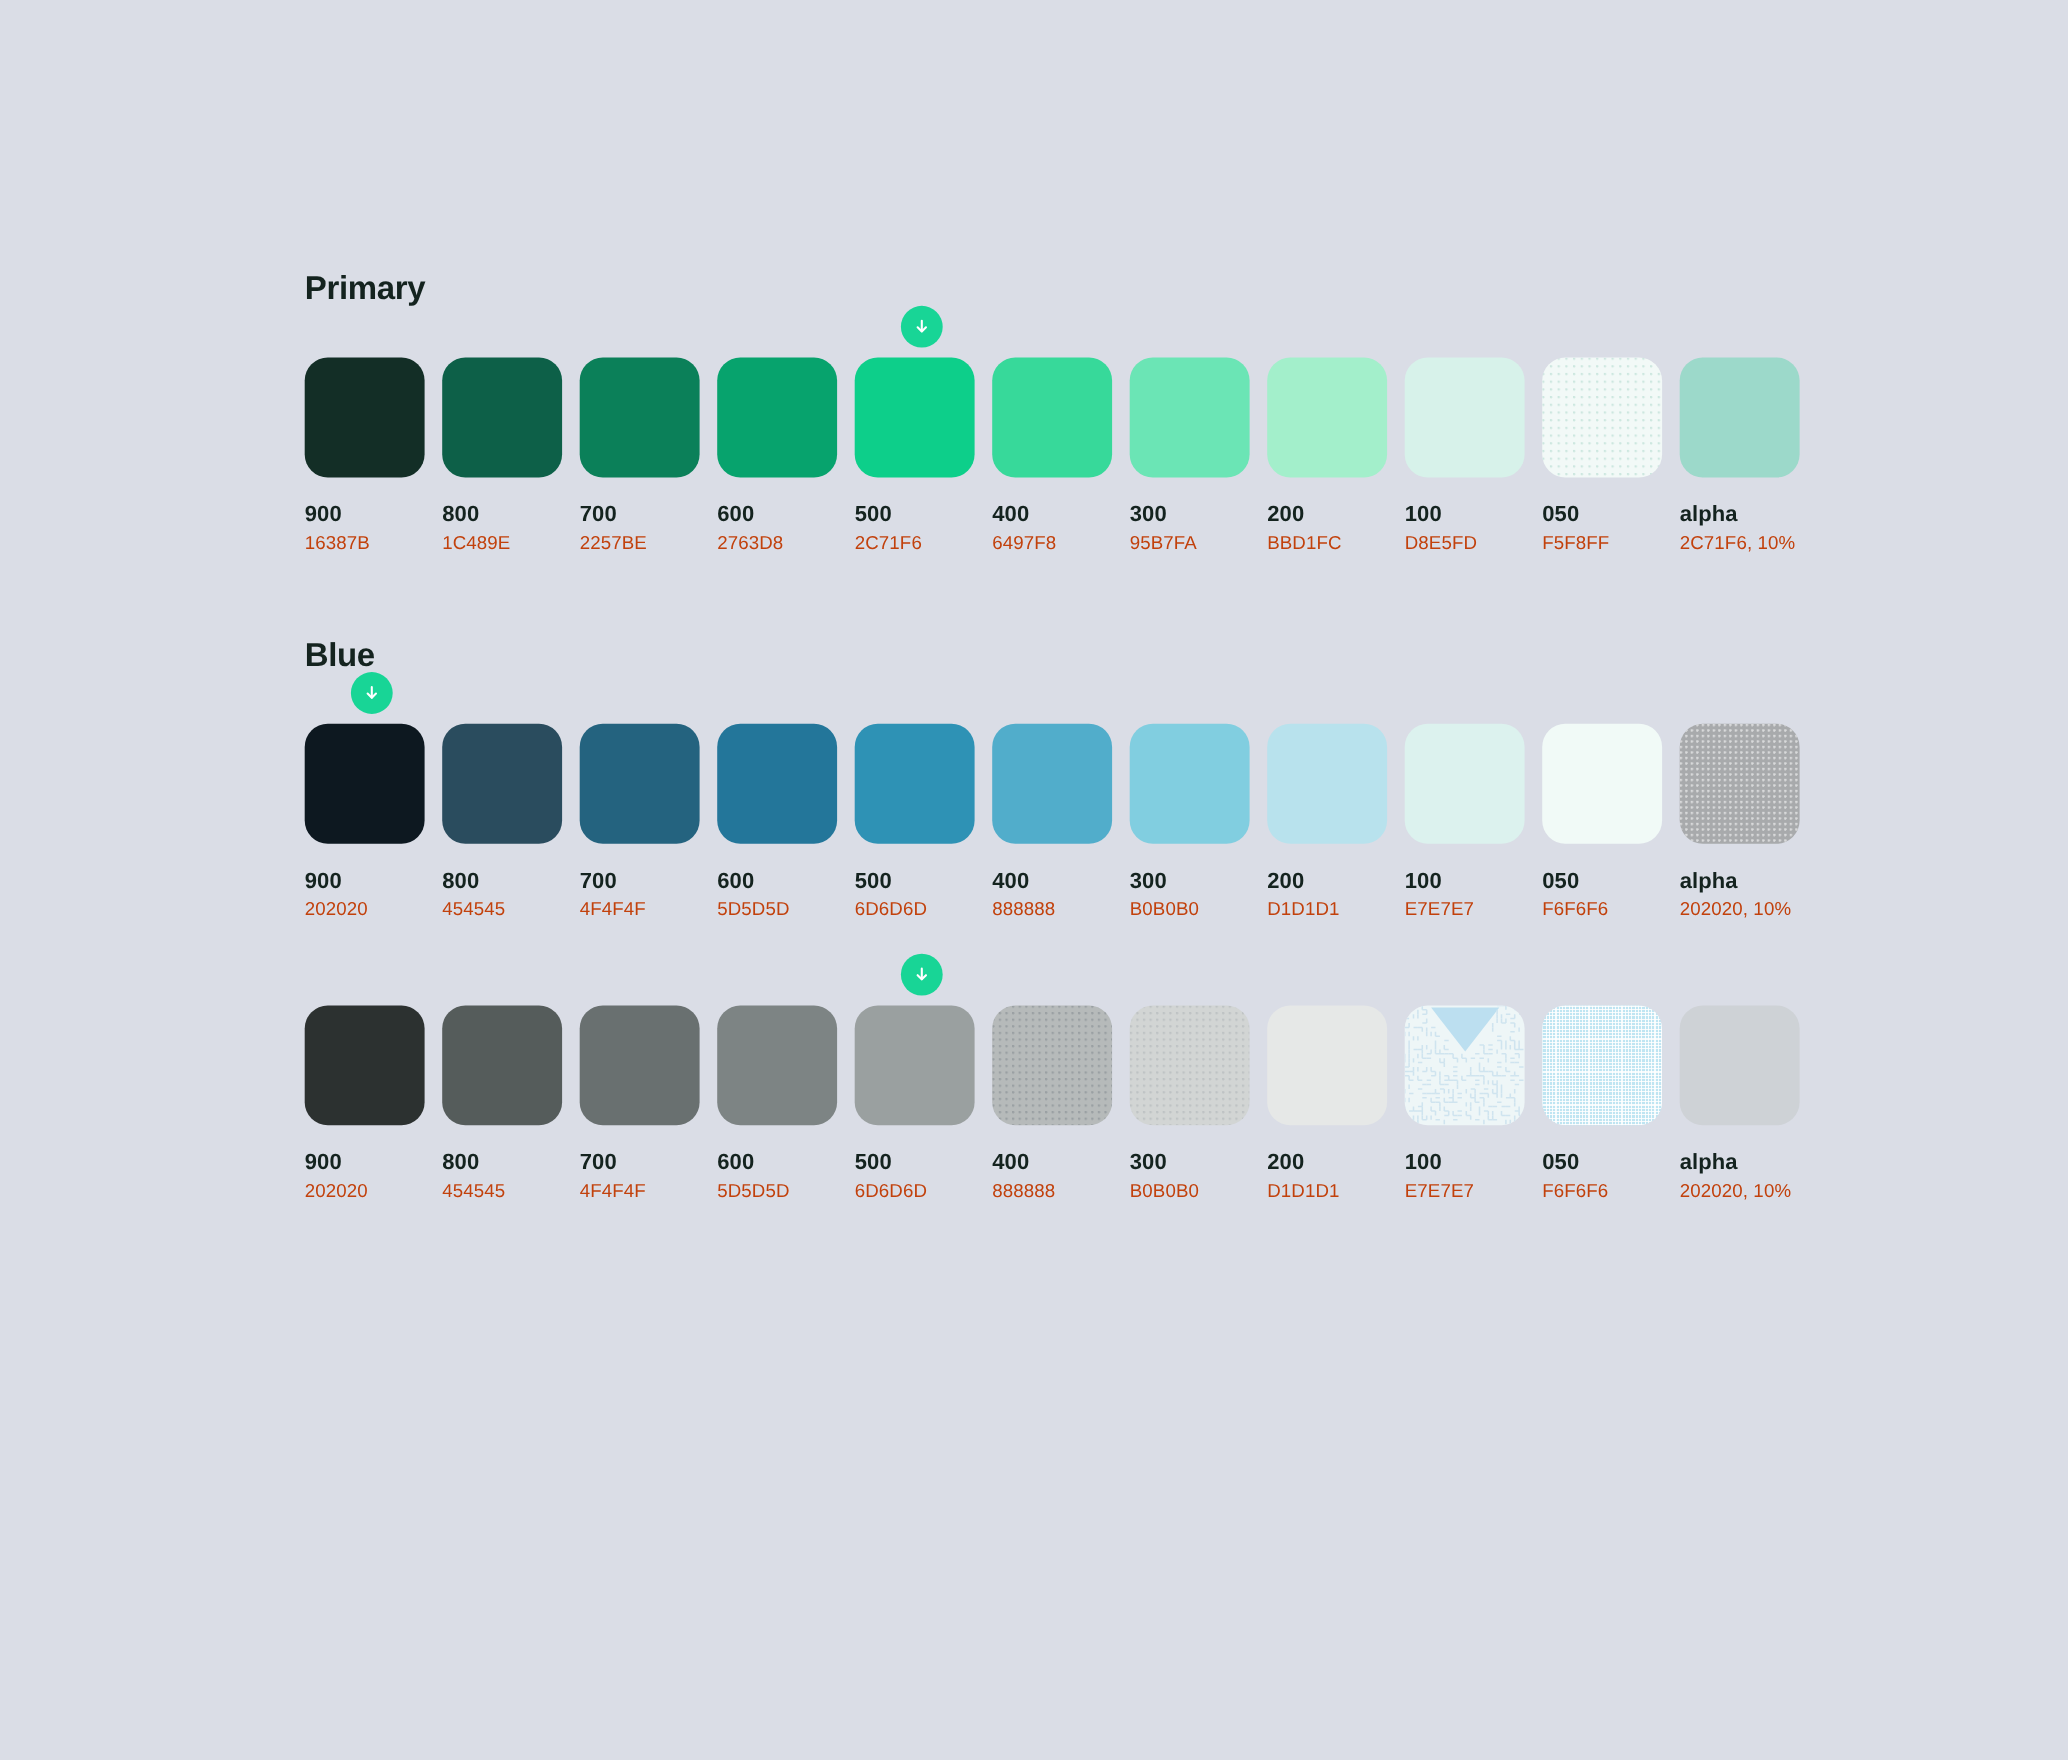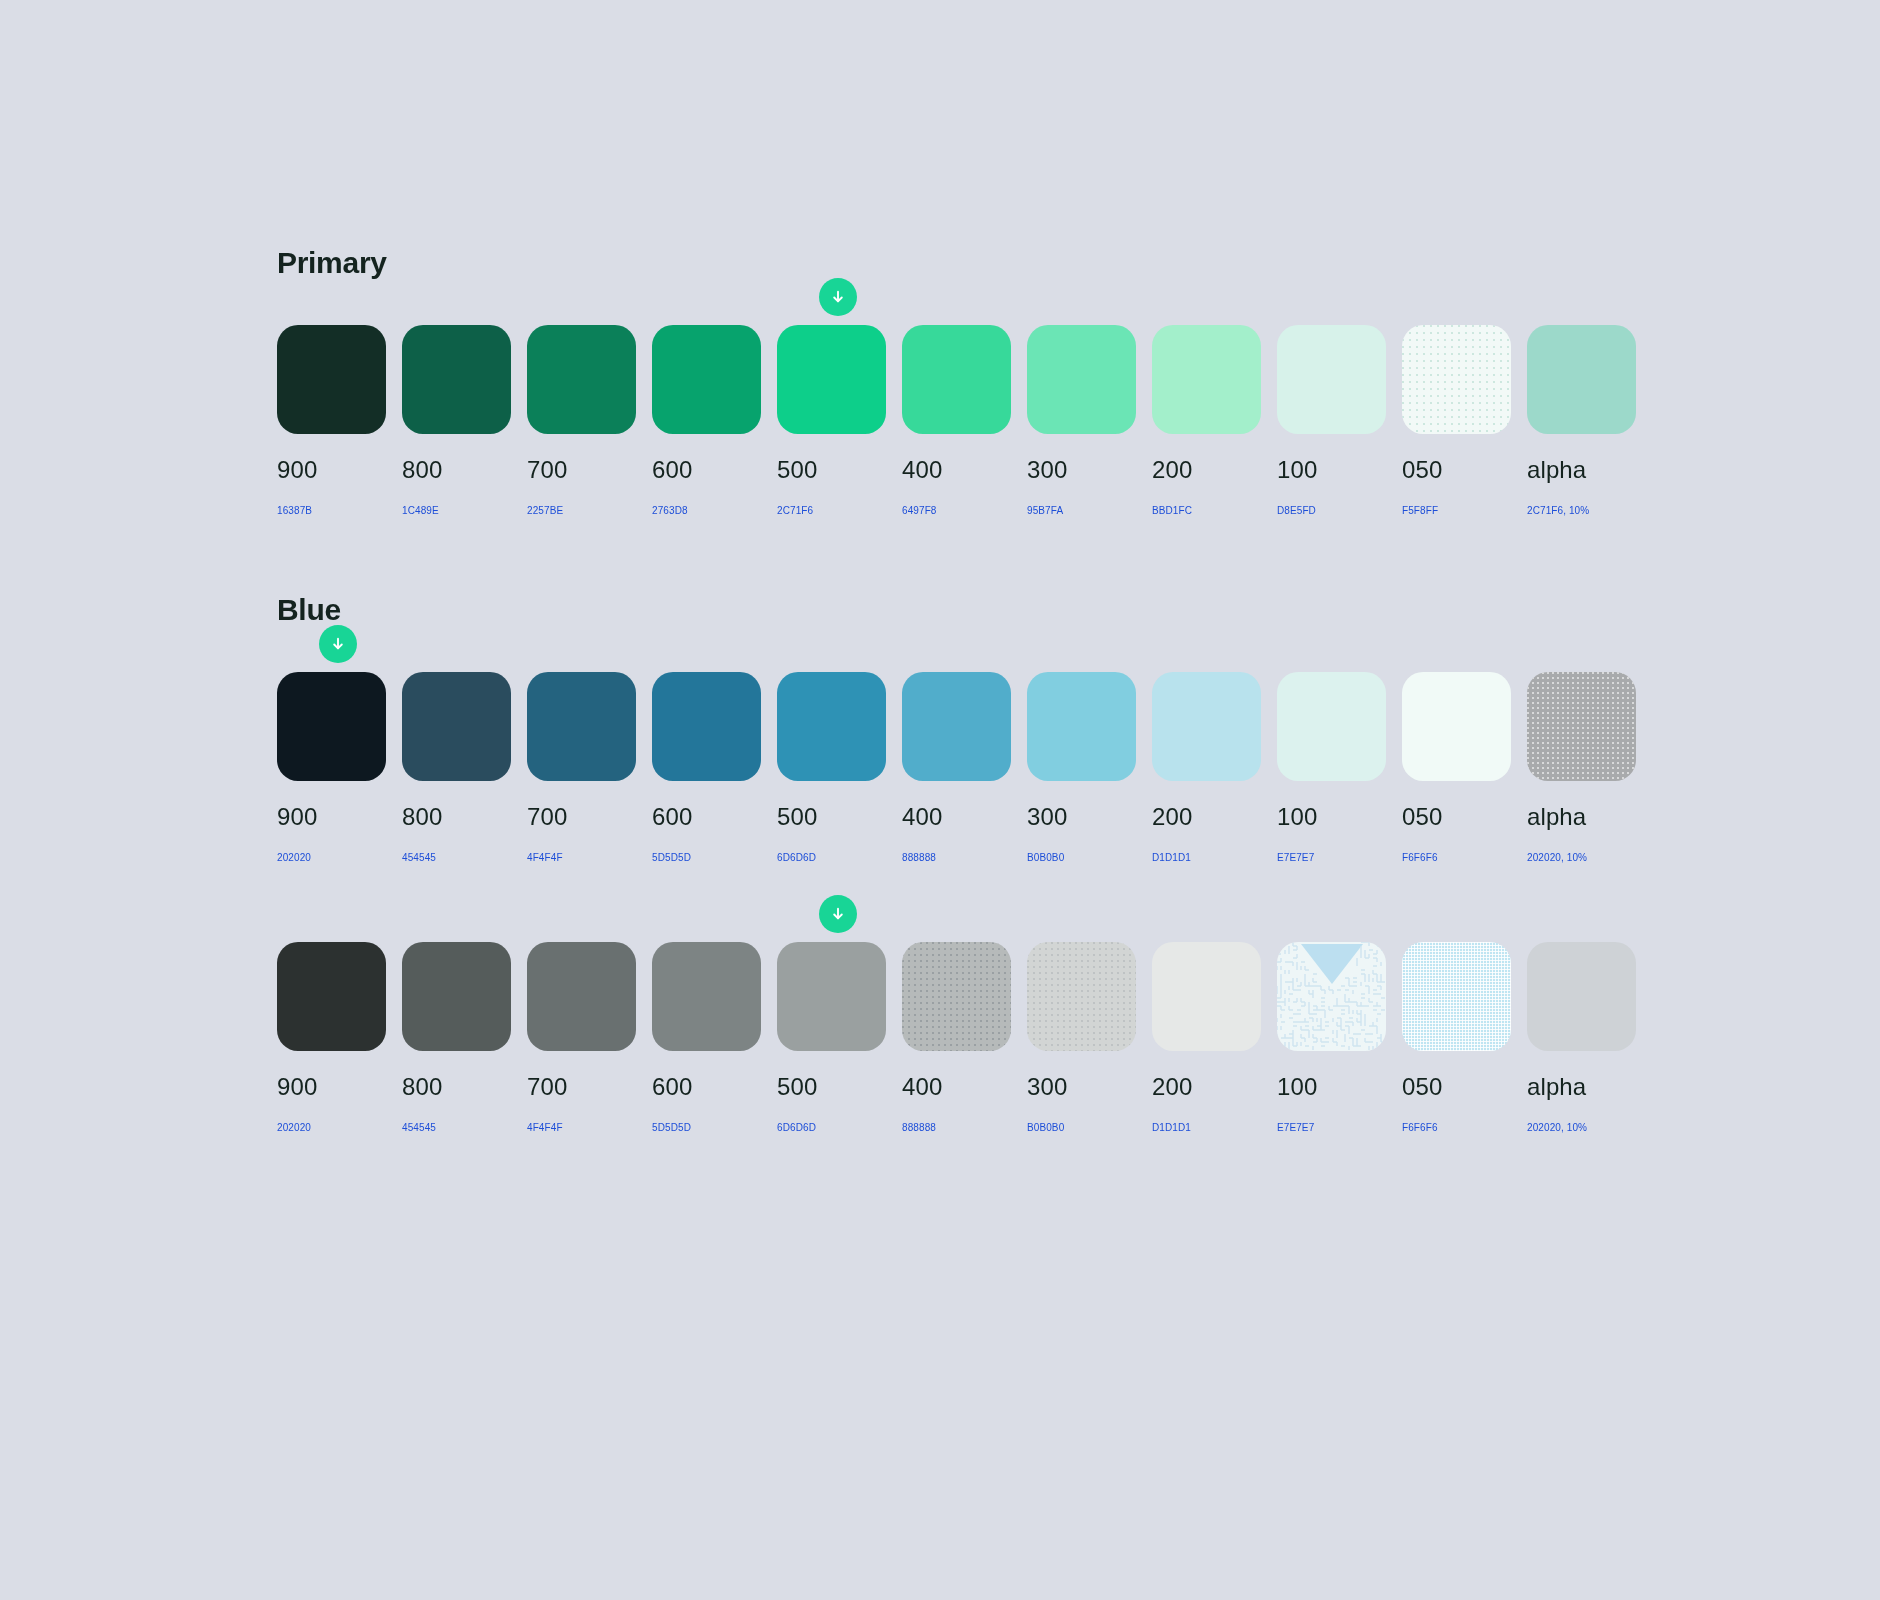--- a/index.html
+++ b/index.html
@@ -65,32 +65,32 @@
     background: #18d596;
     display: flex;
     align-items: center;
     justify-content: center;
     z-index: 4;
   }
   .badge svg { display: block; }
 
   .tone-label {
     margin-top: 24px;
-    font-size: 24px;
-    font-weight: 400;
+    font-size: 20px;
+    font-weight: 700;
     color: #14231f;
     line-height: 1;
     letter-spacing: 0.1px;
   }
 
   .hex-label {
-    margin-top: 24px;
-    font-size: 10px;
+    margin-top: 7px;
+    font-size: 17px;
     font-weight: 400;
-    color: #1d4ed8;
+    color: #c2410c;
     line-height: 1;
     letter-spacing: 0.1px;
     white-space: nowrap;
   }
 
   
   .tex-dots::after {
     content: "";
     position: absolute;
     inset: 0;

